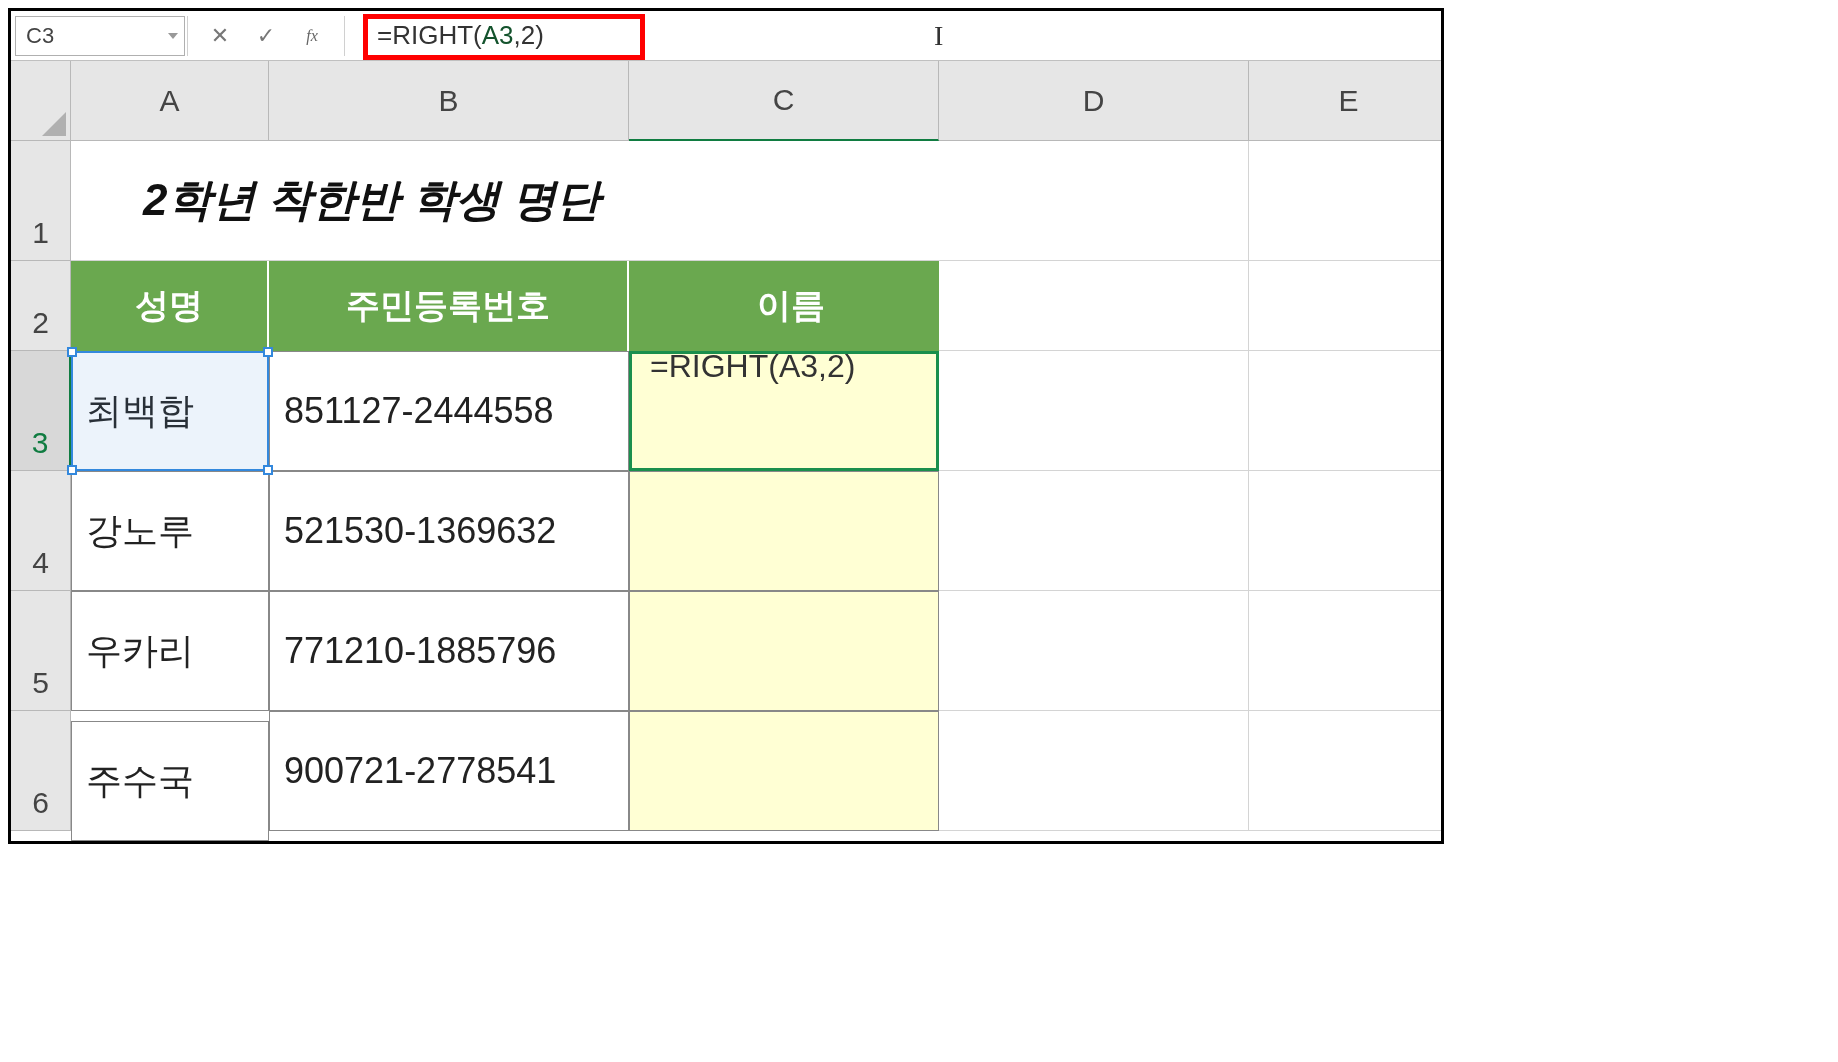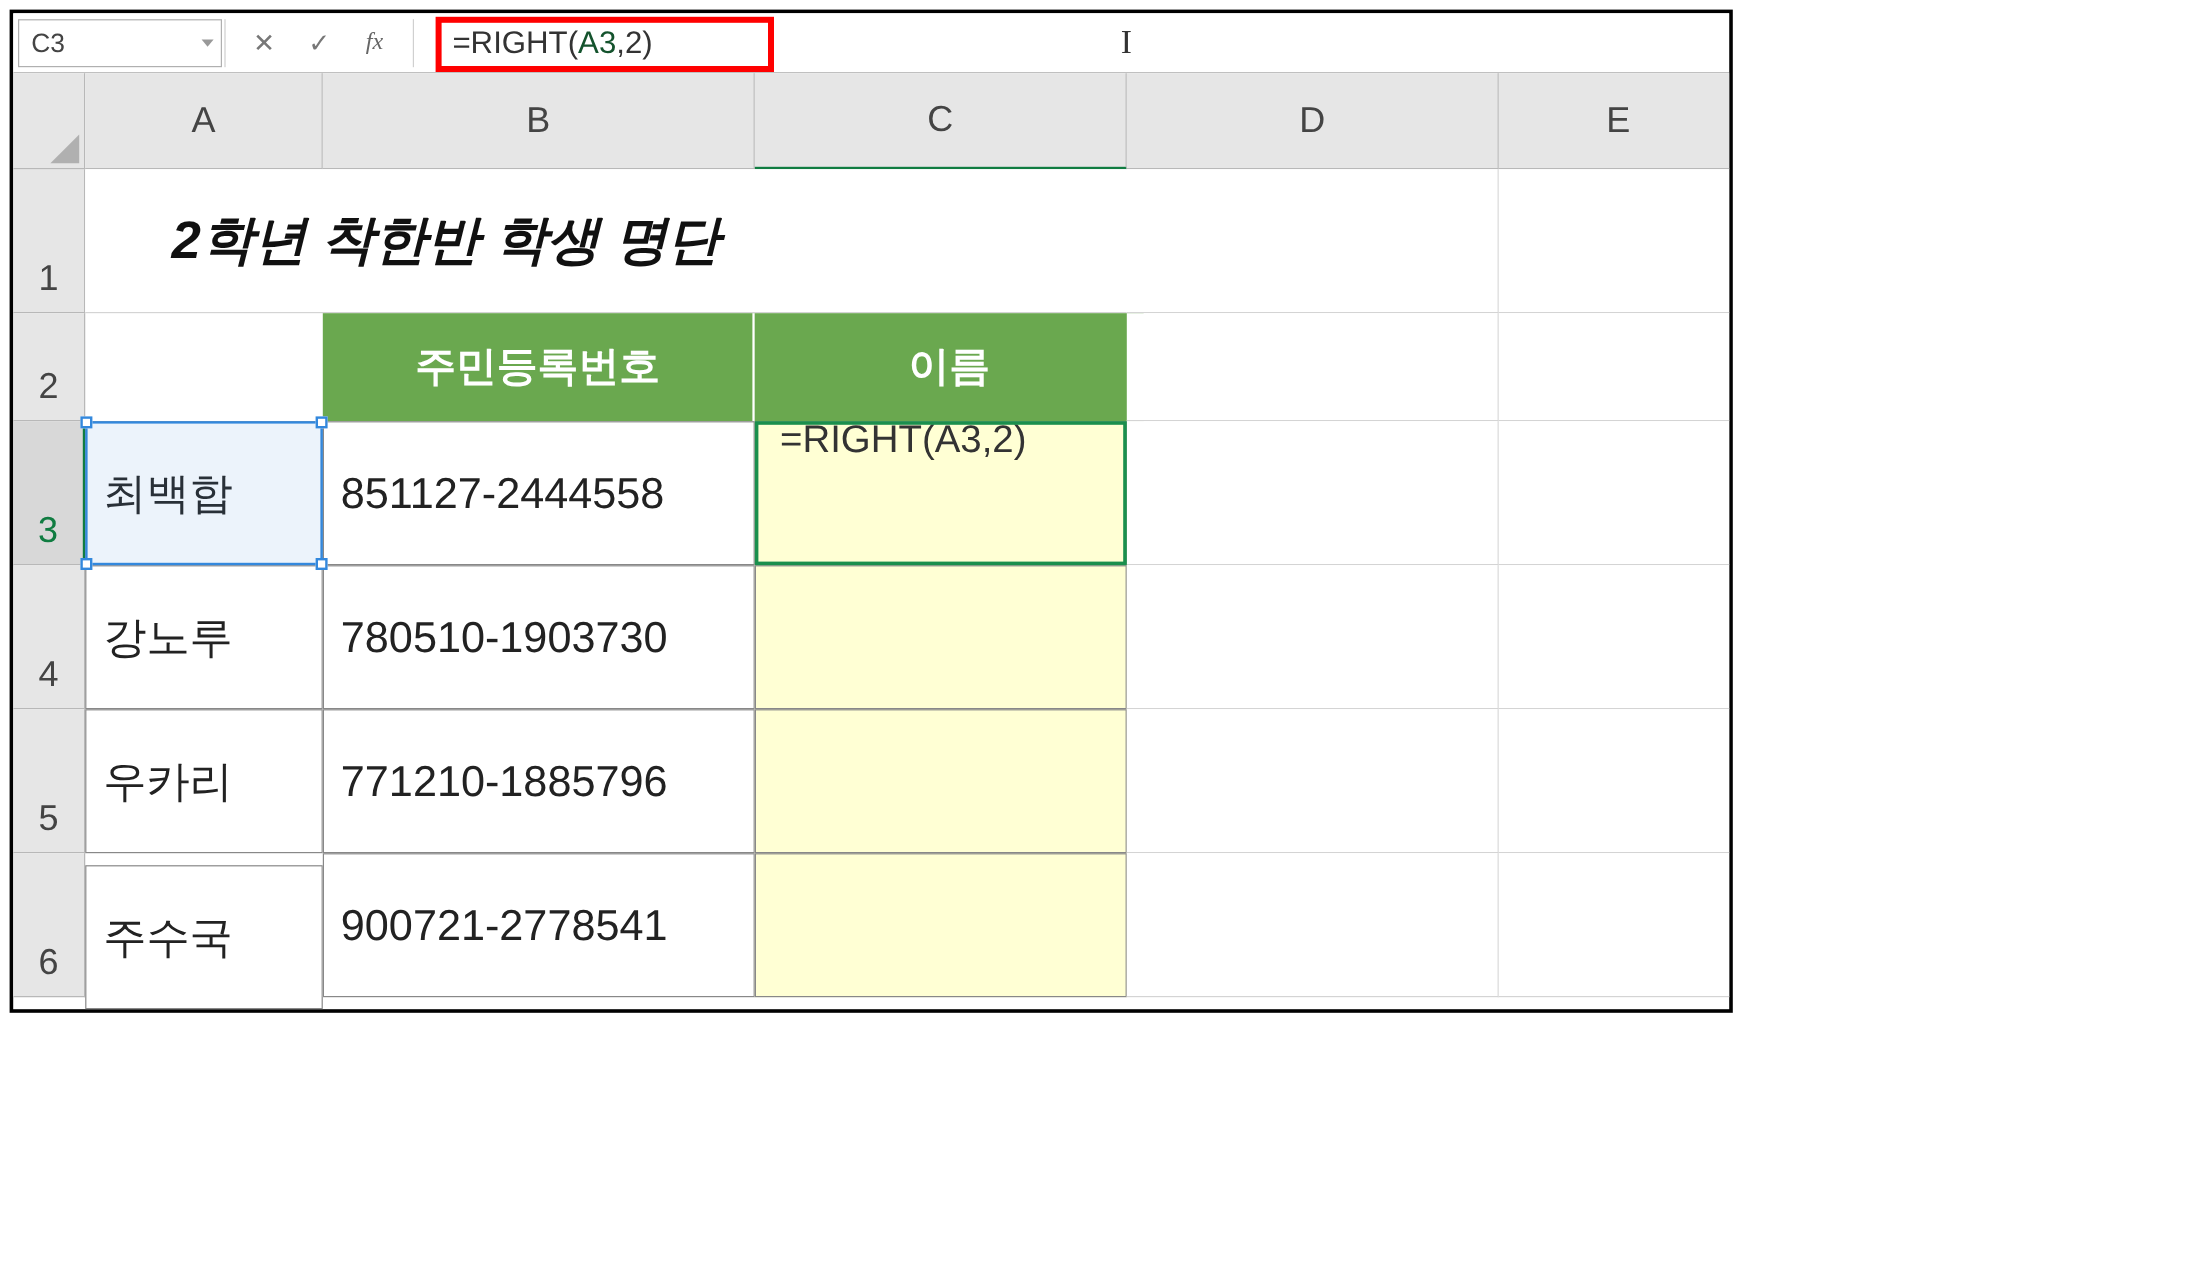--- a/index.html
+++ b/index.html
@@ -71,21 +71,21 @@
       display: flex;
       align-items: center;
       justify-content: center;
       color: #777;
       font-size: 22px;
       cursor: pointer;
     }
     .fx-label {
       font-style: italic;
       font-family: Georgia, serif;
-      font-size: 20px;
+      font-size: 16px;
       color: #666;
     }
     .formula-input-wrap {
       flex: 1;
       height: 40px;
       display: flex;
       align-items: center;
       padding: 0 6px;
       position: relative;
       margin-left: 16px;
@@ -317,20 +317,23 @@
         <div class="col-header" style="width:310px">D</div>
         <div class="col-header" style="width:200px">E</div>
       </div>
 
       <div class="cell title-cell" style="left:0; top:80px; width:868px; height:120px; border-right:none;">
         <span>2학년 착한반 학생 명단</span>
       </div>
       <div class="cell" style="left:868px; top:80px; width:310px; height:120px;"></div>
       <div class="cell" style="left:1178px; top:80px; width:200px; height:120px;"></div>
 
+      <div class="cell th-cell" style="left:0; top:200px; width:198px; height:90px;">
+        <span>성명</span>
+      </div>
       <div class="cell th-cell" style="left:198px; top:200px; width:360px; height:90px;">
         <span>주민등록번호</span>
       </div>
       <div class="cell th-cell" style="left:558px; top:200px; width:324px; height:90px; border-right:none;">
         <span>이름</span>
       </div>
       <div class="cell" style="left:868px; top:200px; width:310px; height:90px;"></div>
       <div class="cell" style="left:1178px; top:200px; width:200px; height:90px;"></div>
 
       <div class="cell data-cell" style="left:0; top:290px; width:198px; height:120px;">
@@ -342,21 +345,21 @@
       <div class="cell data-cell yellow-cell" style="left:558px; top:290px; width:310px; height:120px; align-items:flex-end;">
         <span class="c3-formula-text">=RIGHT(A3,2)</span>
       </div>
       <div class="cell" style="left:868px; top:290px; width:310px; height:120px;"></div>
       <div class="cell" style="left:1178px; top:290px; width:200px; height:120px;"></div>
 
       <div class="cell data-cell" style="left:0; top:410px; width:198px; height:120px;">
         <span>강노루</span>
       </div>
       <div class="cell data-cell" style="left:198px; top:410px; width:360px; height:120px;">
-        <span>780510-1903730</span>
+        <span>521530-1369632</span>
       </div>
       <div class="cell data-cell yellow-cell" style="left:558px; top:410px; width:310px; height:120px;">
         <span></span>
       </div>
       <div class="cell" style="left:868px; top:410px; width:310px; height:120px;"></div>
       <div class="cell" style="left:1178px; top:410px; width:200px; height:120px;"></div>
 
       <div class="cell data-cell" style="left:0; top:530px; width:198px; height:120px;">
         <span>우카리</span>
       </div>

